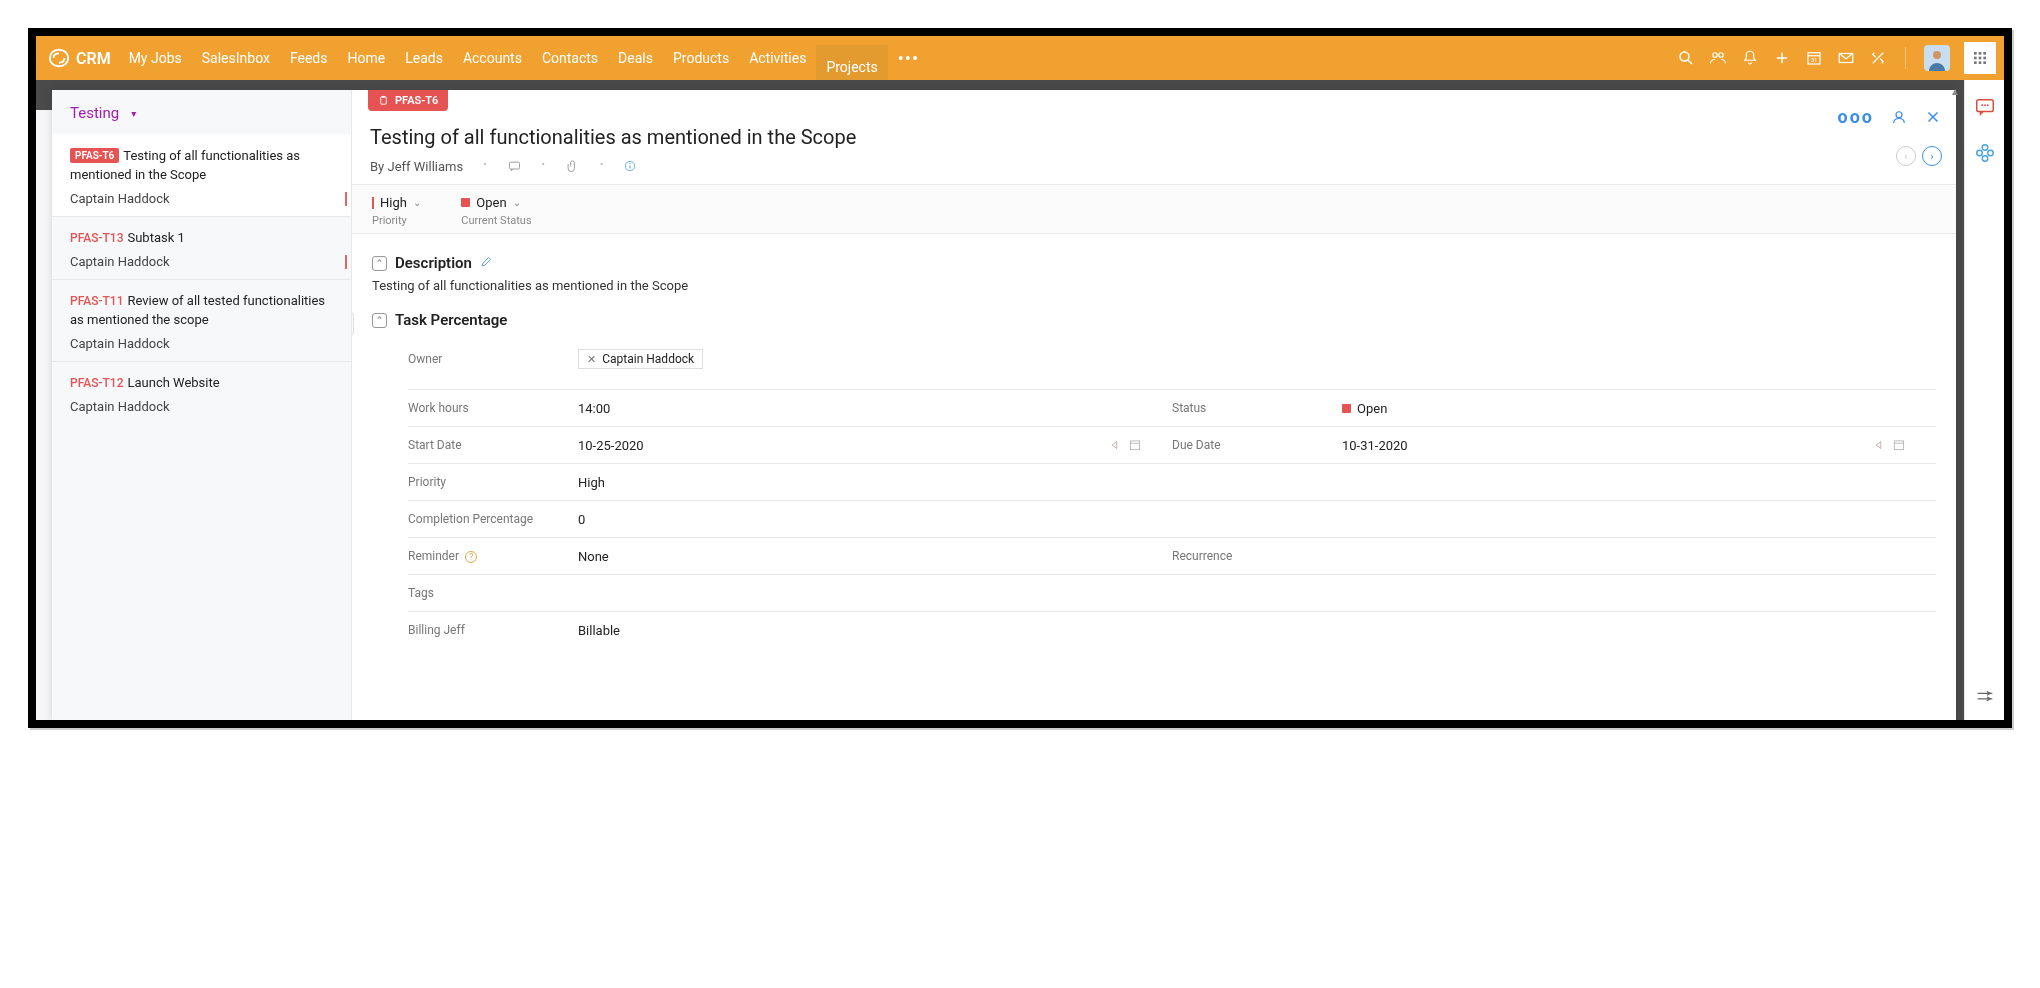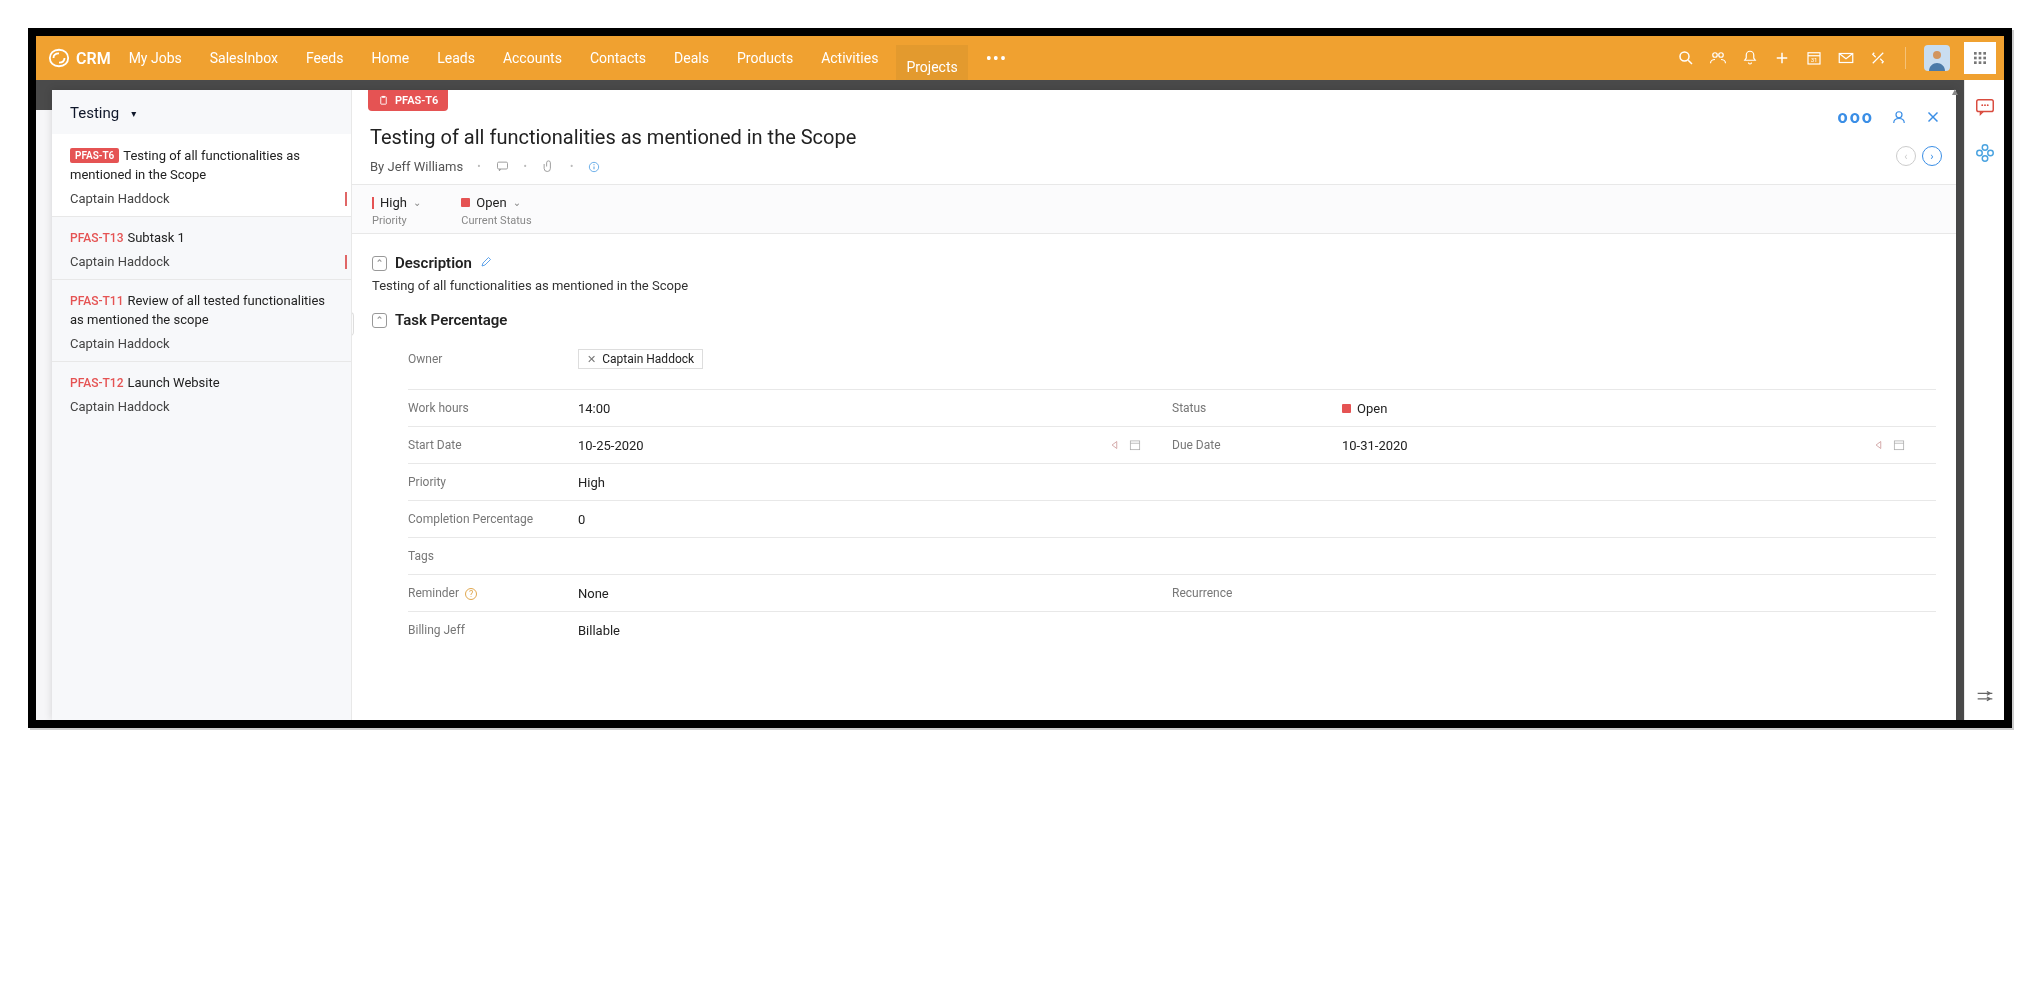--- a/index.html
+++ b/index.html
@@ -14,21 +14,21 @@
     --panel-bg:#fbfbfc;
     --side-bg:#f7f8fa;
   }
   *{box-sizing:border-box;font-family:-apple-system,BlinkMacSystemFont,"Segoe UI",Roboto,Helvetica,Arial,sans-serif;}
   body{margin:0;background:#fff;}
   .frame{margin:28px 28px;border:8px solid #000;height:700px;position:relative;background:#2b2b2b;overflow:hidden;box-shadow:2px 2px 0 #00000033;}
   
   .nav{height:44px;background:var(--nav-bg);display:flex;align-items:center;padding:0 8px 0 12px;color:#fff;font-size:14px;}
   .nav .brand{display:flex;align-items:center;gap:6px;font-weight:600;font-size:16px;margin-right:8px;}
   .nav .brand svg{width:22px;height:22px;}
-  .nav .menu{display:flex;gap:8px;align-items:center;height:100%;}
+  .nav .menu{display:flex;gap:0;align-items:center;height:100%;}
   .nav .menu .item{padding:0 10px;height:100%;display:flex;align-items:center;cursor:pointer;}
   .nav .menu .item.active{background:#e39a2e;margin-top:18px;}
   .nav .menu .more{font-size:18px;letter-spacing:1px;}
   .nav .spacer{flex:1;}
   .nav .icons{display:flex;align-items:center;gap:14px;}
   .nav .icons .nicon{width:18px;height:18px;display:flex;align-items:center;justify-content:center;cursor:pointer;}
   .nav .divider{width:1px;height:22px;background:rgba(255,255,255,0.35);margin:0 4px;}
   .avatar{width:26px;height:26px;border-radius:4px;background:#c9ddf0;overflow:hidden;display:flex;align-items:flex-end;justify-content:center;}
   .avatar svg{width:24px;height:24px;}
   .apps-grid{width:32px;height:32px;display:flex;align-items:center;justify-content:center;background:#fff;cursor:pointer;}
@@ -38,37 +38,37 @@
   .right-strip .ricon{width:22px;height:22px;cursor:pointer;}
   .right-strip .spacer{flex:1;}
   .right-strip .bottom{margin-bottom:12px;}
   
   .content{position:absolute;top:44px;left:0;right:40px;bottom:0;background:#4a4a4a;}
   .left-void{position:absolute;top:30px;left:0;width:16px;bottom:0;background:#f6f6f8;}
   
   .panel{position:absolute;top:10px;left:16px;right:8px;bottom:0;background:#fff;display:flex;box-shadow:0 0 8px rgba(0,0,0,0.15);}
   
   .sidebar{width:300px;background:var(--side-bg);border-right:1px solid var(--border);display:flex;flex-direction:column;}
-  .sidebar .head{padding:14px 18px 12px;font-size:15px;color:#0f172a;display:flex;align-items:center;gap:12px;}
+  .sidebar .head{padding:14px 18px 12px;font-size:15px;color:#a21caf;display:flex;align-items:center;gap:12px;}
   .sidebar .head .dd{font-size:10px;}
   .sidebar .list{flex:1;overflow:auto;}
   .sidebar .card{padding:10px 18px 10px;border-top:1px solid var(--border);position:relative;cursor:pointer;}
   .sidebar .card.selected{background:#fff;border-top:1px solid #fff;}
   .sidebar .card .badge{display:inline-block;background:var(--red-badge);color:#fff;font-size:10px;font-weight:600;padding:2px 5px;border-radius:2px;margin-right:4px;vertical-align:middle;}
   .sidebar .card .tid{display:inline;color:var(--red-badge);font-size:12px;font-weight:500;margin-right:4px;}
   .sidebar .card .title{display:inline;font-size:13px;color:#222;}
   .sidebar .card .sub{margin-top:8px;font-size:13px;color:#444;}
   .sidebar .card .bar{position:absolute;right:4px;bottom:10px;width:2px;height:14px;background:#e06666;}
   
   .detail{flex:1;display:flex;flex-direction:column;overflow:hidden;}
   .detail .dhead{padding:0 24px 10px 18px;border-bottom:1px solid var(--border);position:relative;}
   .tab-badge{display:inline-flex;align-items:center;gap:6px;background:var(--red-badge);color:#fff;font-size:11px;font-weight:600;padding:4px 10px;border-radius:0 0 4px 4px;margin-left:-2px;}
   .tab-badge svg{width:11px;height:11px;}
   .dtitle{font-size:20px;color:#222;margin-top:14px;}
-  .byline{display:flex;align-items:center;gap:14px;margin-top:10px;color:#555;font-size:13px;}
+  .byline{display:flex;gap:20px;margin-top:10px;color:#555;font-size:13px;}
   .byline .dot{color:#bbb;font-size:10px;}
   .byline .bicon{width:15px;height:15px;color:#999;}
   .byline .bicon.info{color:#5aa5e6;width:14px;height:14px;}
   .dactions{position:absolute;right:14px;top:16px;display:flex;align-items:center;gap:16px;}
   .dactions .o{color:var(--blue);font-size:18px;letter-spacing:2px;font-weight:bold;}
   .dactions .ic{width:18px;height:18px;}
   .navsmall{position:absolute;right:14px;top:56px;display:flex;gap:6px;}
   .navsmall .circ{width:20px;height:20px;border:1.3px solid var(--blue);border-radius:50%;display:flex;align-items:center;justify-content:center;color:var(--blue);font-size:11px;}
   .navsmall .circ.dis{border-color:#ccc;color:#ccc;}
   .status-row{background:#fbfbfc;padding:10px 20px 6px;display:flex;gap:40px;border-bottom:1px solid var(--border);}
@@ -383,35 +383,35 @@
             <div class="row">
               <div class="cell">
                 <span class="k">Completion Percentage</span>
                 <span class="v">0</span>
               </div>
               <div class="cell"></div>
             </div>
 
             <div class="row">
               <div class="cell">
+                <span class="k"><span>Reminder</span><span class="help">?</span></span>
+                <span class="v">None</span>
+              </div>
+              <div class="cell">
+                <span class="k">Recurrence</span>
+                <span class="v"></span>
+              </div>
+            </div>
+
+            <div class="row">
+              <div class="cell">
                 <span class="k">Tags</span>
                 <span class="v"></span>
               </div>
               <div class="cell"></div>
-            </div>
-
-            <div class="row">
-              <div class="cell">
-                <span class="k"><span>Reminder</span><span class="help">?</span></span>
-                <span class="v">None</span>
-              </div>
-              <div class="cell">
-                <span class="k">Recurrence</span>
-                <span class="v"></span>
-              </div>
             </div>
 
             <div class="row">
               <div class="cell">
                 <span class="k">Billing Jeff</span>
                 <span class="v">Billable</span>
               </div>
               <div class="cell"></div>
             </div>
           </div>

